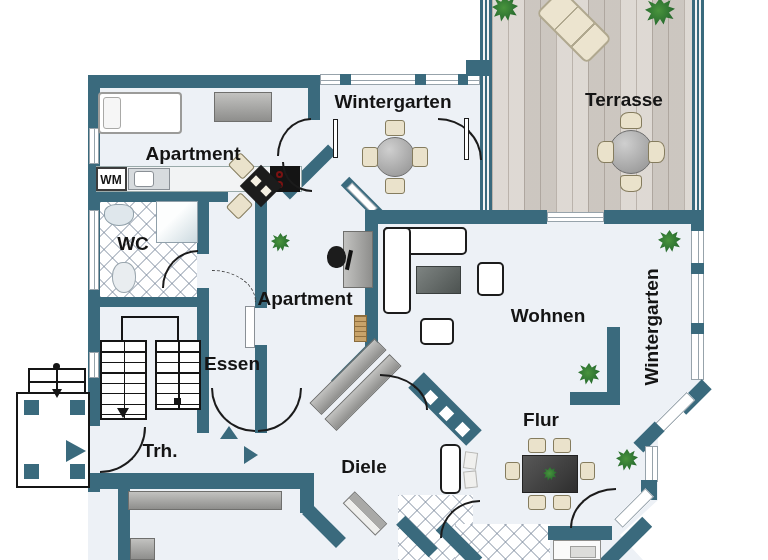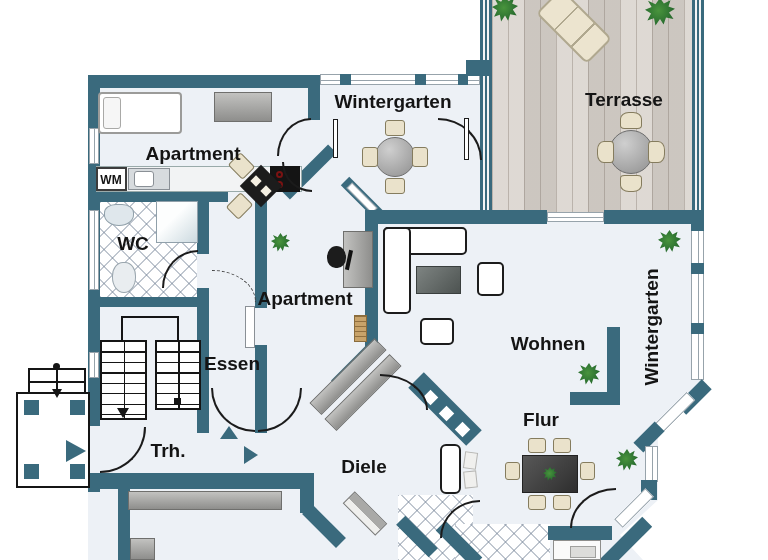--- a/index.html
+++ b/index.html
@@ -225,19 +225,19 @@
   <div class="arc arc-tl" style="left:440px;top:500px;width:40px;height:38px;"></div>
   <div class="arc arc-tl" style="left:570px;top:488px;width:46px;height:40px;"></div>
 
   <div class="lbl" style="left:585px;top:100px;margin-left:39px;">Terrasse</div>
   <div class="lbl" style="left:393px;top:102px;">Wintergarten</div>
   <div class="lbl" style="left:193px;top:154px;">Apartment</div>
   <div class="lbl" style="left:111px;top:180px;font-size:12px;">WM</div>
   <div class="lbl" style="left:133px;top:244px;">WC</div>
   <div class="lbl" style="left:305px;top:299px;">Apartment</div>
   <div class="lbl" style="left:232px;top:364px;">Essen</div>
-  <div class="lbl" style="left:168px;top:451px;">Trh.</div>
+  <div class="lbl" style="left:160px;top:451px;">Trh.</div>
   <div class="lbl" style="left:364px;top:467px;">Diele</div>
-  <div class="lbl" style="left:548px;top:316px;margin-top:28px;">Wohnen</div>
+  <div class="lbl" style="left:548px;top:316px;">Wohnen</div>
   <div class="lbl" style="left:541px;top:420px;">Flur</div>
   <div class="lbl lbl-v" style="left:652px;top:327px;">Wintergarten</div>
 
 </div>
 
 </body></html>

